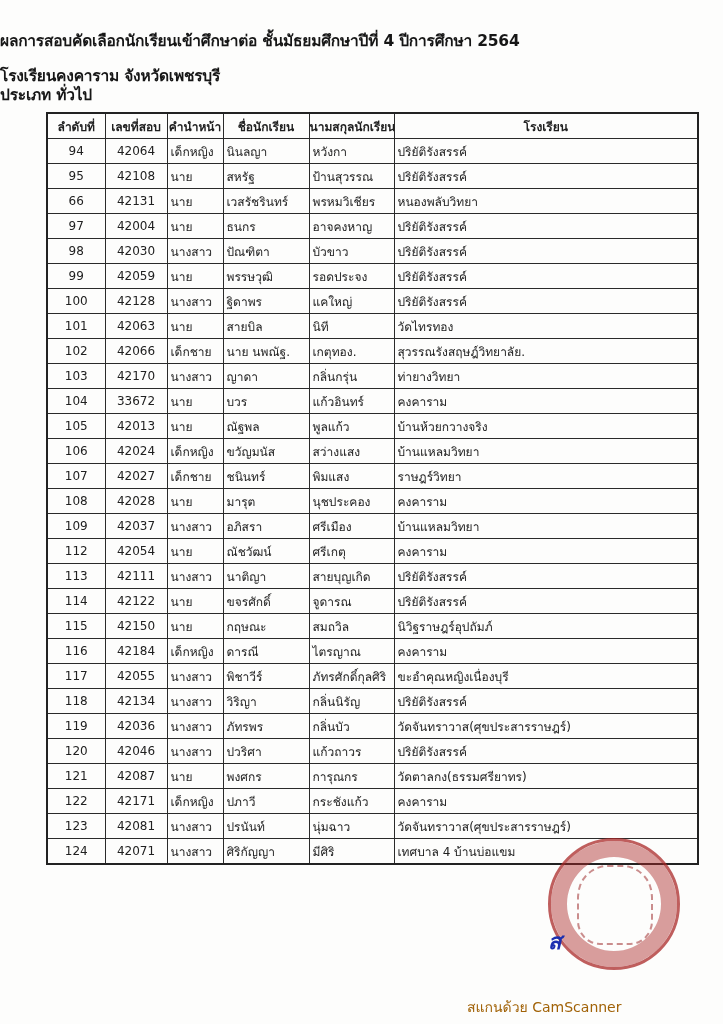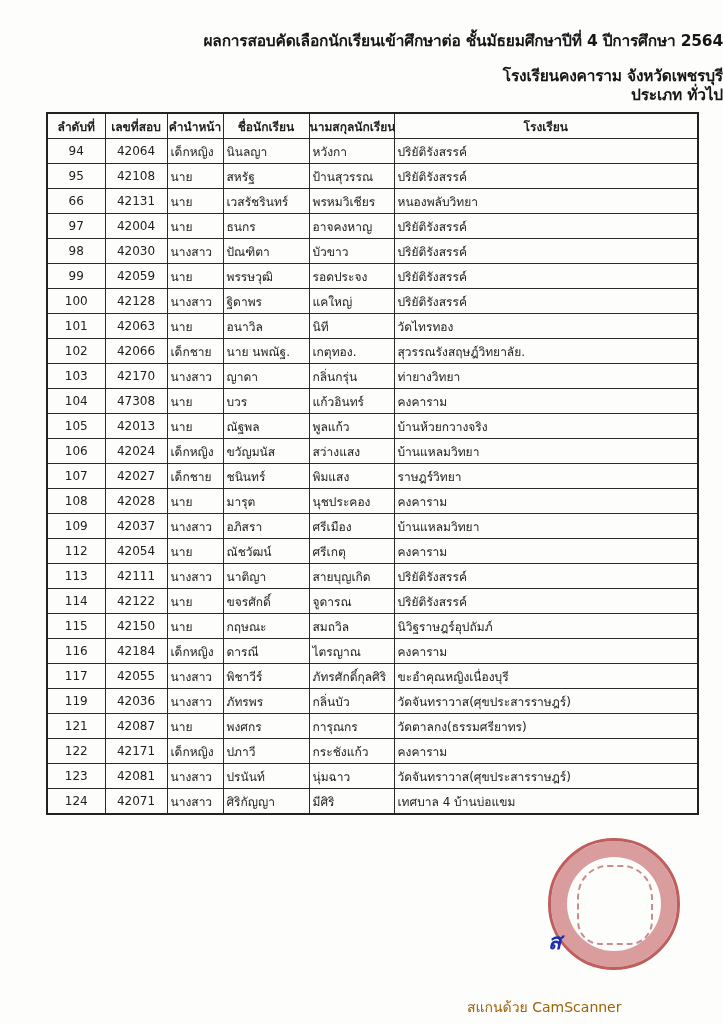--- a/index.html
+++ b/index.html
@@ -1,21 +1,21 @@
 <!DOCTYPE html>
 <html><head>
 <meta charset="utf-8">
 <style>
   html, body { margin: 0; padding: 0; }
   body {
     width: 723px; height: 1024px; background: #fdfdfc; position: relative; overflow: hidden;
     font-family: "DejaVu Sans", "Liberation Sans", sans-serif; color: #1a1a1a;
   }
   .title {
-    position: absolute; left: 0; width: 723px; text-align: right;
+    position: absolute; left: 0; width: 723px; text-align: left;
     font-size: 15.5px; font-weight: bold; color: #161616; letter-spacing: -0.2px;
   }
   #t1 { top: 28px; }
   #t2 { top: 63px; }
   #t3 { top: 82px; }
   table {
     position: absolute; left: 46px; top: 112px;
     border-collapse: collapse; table-layout: fixed; width: 651px;
     font-size: 12px;
   }
@@ -125,21 +125,21 @@
         <td class="c">42128</td>
         <td>นางสาว</td>
         <td>ฐิดาพร</td>
         <td>แคใหญ่</td>
         <td>ปริยัติรังสรรค์</td>
       </tr>
       <tr>
         <td class="c">101</td>
         <td class="c">42063</td>
         <td>นาย</td>
-        <td>อนาวิล</td>
+        <td>สายบิล</td>
         <td>นิที</td>
         <td>วัดไทรทอง</td>
       </tr>
       <tr>
         <td class="c">102</td>
         <td class="c">42066</td>
         <td>เด็กชาย</td>
         <td>นาย นพณัฐ.</td>
         <td>เกตุทอง.</td>
         <td>สุวรรณรังสฤษฎ์วิทยาลัย.</td>
@@ -147,21 +147,21 @@
       <tr>
         <td class="c">103</td>
         <td class="c">42170</td>
         <td>นางสาว</td>
         <td>ญาดา</td>
         <td>กลิ่นกรุ่น</td>
         <td>ท่ายางวิทยา</td>
       </tr>
       <tr>
         <td class="c">104</td>
-        <td class="c">47308</td>
+        <td class="c">33672</td>
         <td>นาย</td>
         <td>บวร</td>
         <td>แก้วอินทร์</td>
         <td>คงคาราม</td>
       </tr>
       <tr>
         <td class="c">105</td>
         <td class="c">42013</td>
         <td>นาย</td>
         <td>ณัฐพล</td>
@@ -242,26 +242,42 @@
       </tr>
       <tr>
         <td class="c">117</td>
         <td class="c">42055</td>
         <td>นางสาว</td>
         <td>พิชาวีร์</td>
         <td>ภัทรศักดิ์กุลศิริ</td>
         <td>ขะอำคุณหญิงเนื่องบุรี</td>
       </tr>
       <tr>
+        <td class="c">118</td>
+        <td class="c">42134</td>
+        <td>นางสาว</td>
+        <td>วิริญา</td>
+        <td>กลิ่นนิรัญ</td>
+        <td>ปริยัติรังสรรค์</td>
+      </tr>
+      <tr>
         <td class="c">119</td>
         <td class="c">42036</td>
         <td>นางสาว</td>
         <td>ภัทรพร</td>
         <td>กลิ่นบัว</td>
         <td>วัดจันทราวาส(ศุขประสารราษฎร์)</td>
+      </tr>
+      <tr>
+        <td class="c">120</td>
+        <td class="c">42046</td>
+        <td>นางสาว</td>
+        <td>ปวริศา</td>
+        <td>แก้วถาวร</td>
+        <td>ปริยัติรังสรรค์</td>
       </tr>
       <tr>
         <td class="c">121</td>
         <td class="c">42087</td>
         <td>นาย</td>
         <td>พงศกร</td>
         <td>การุณกร</td>
         <td>วัดตาลกง(ธรรมศรียาทร)</td>
       </tr>
       <tr>

